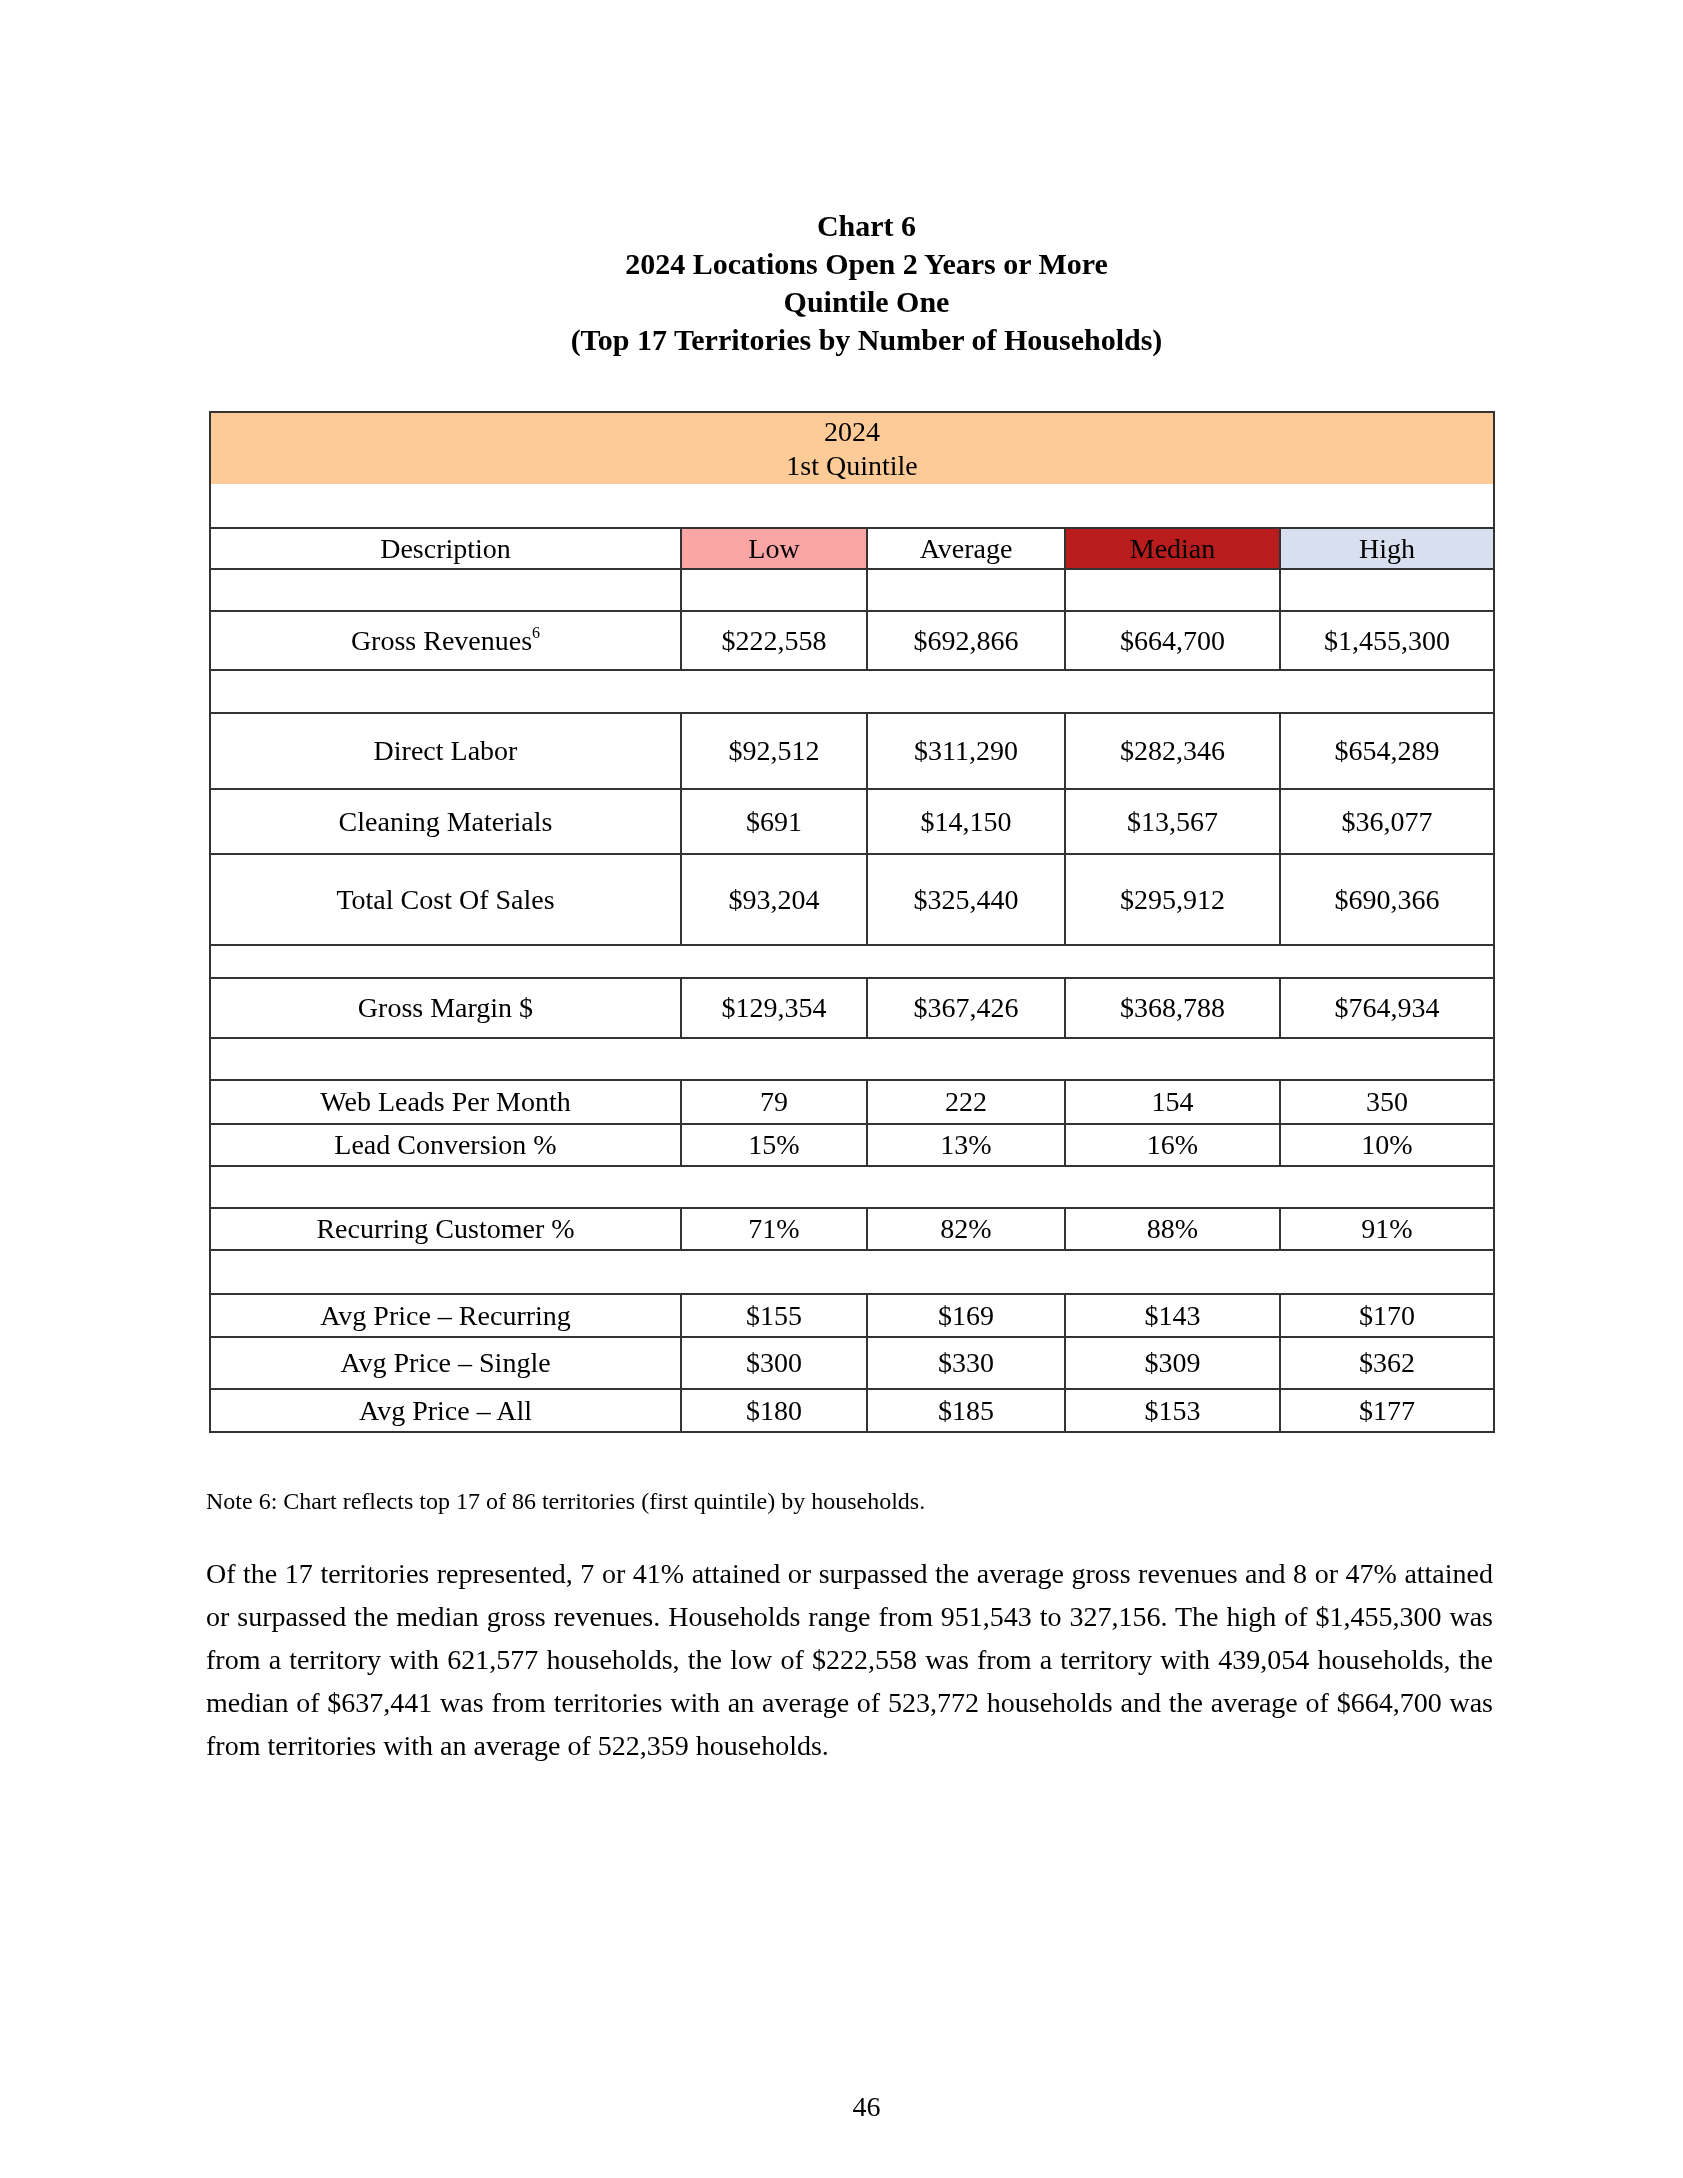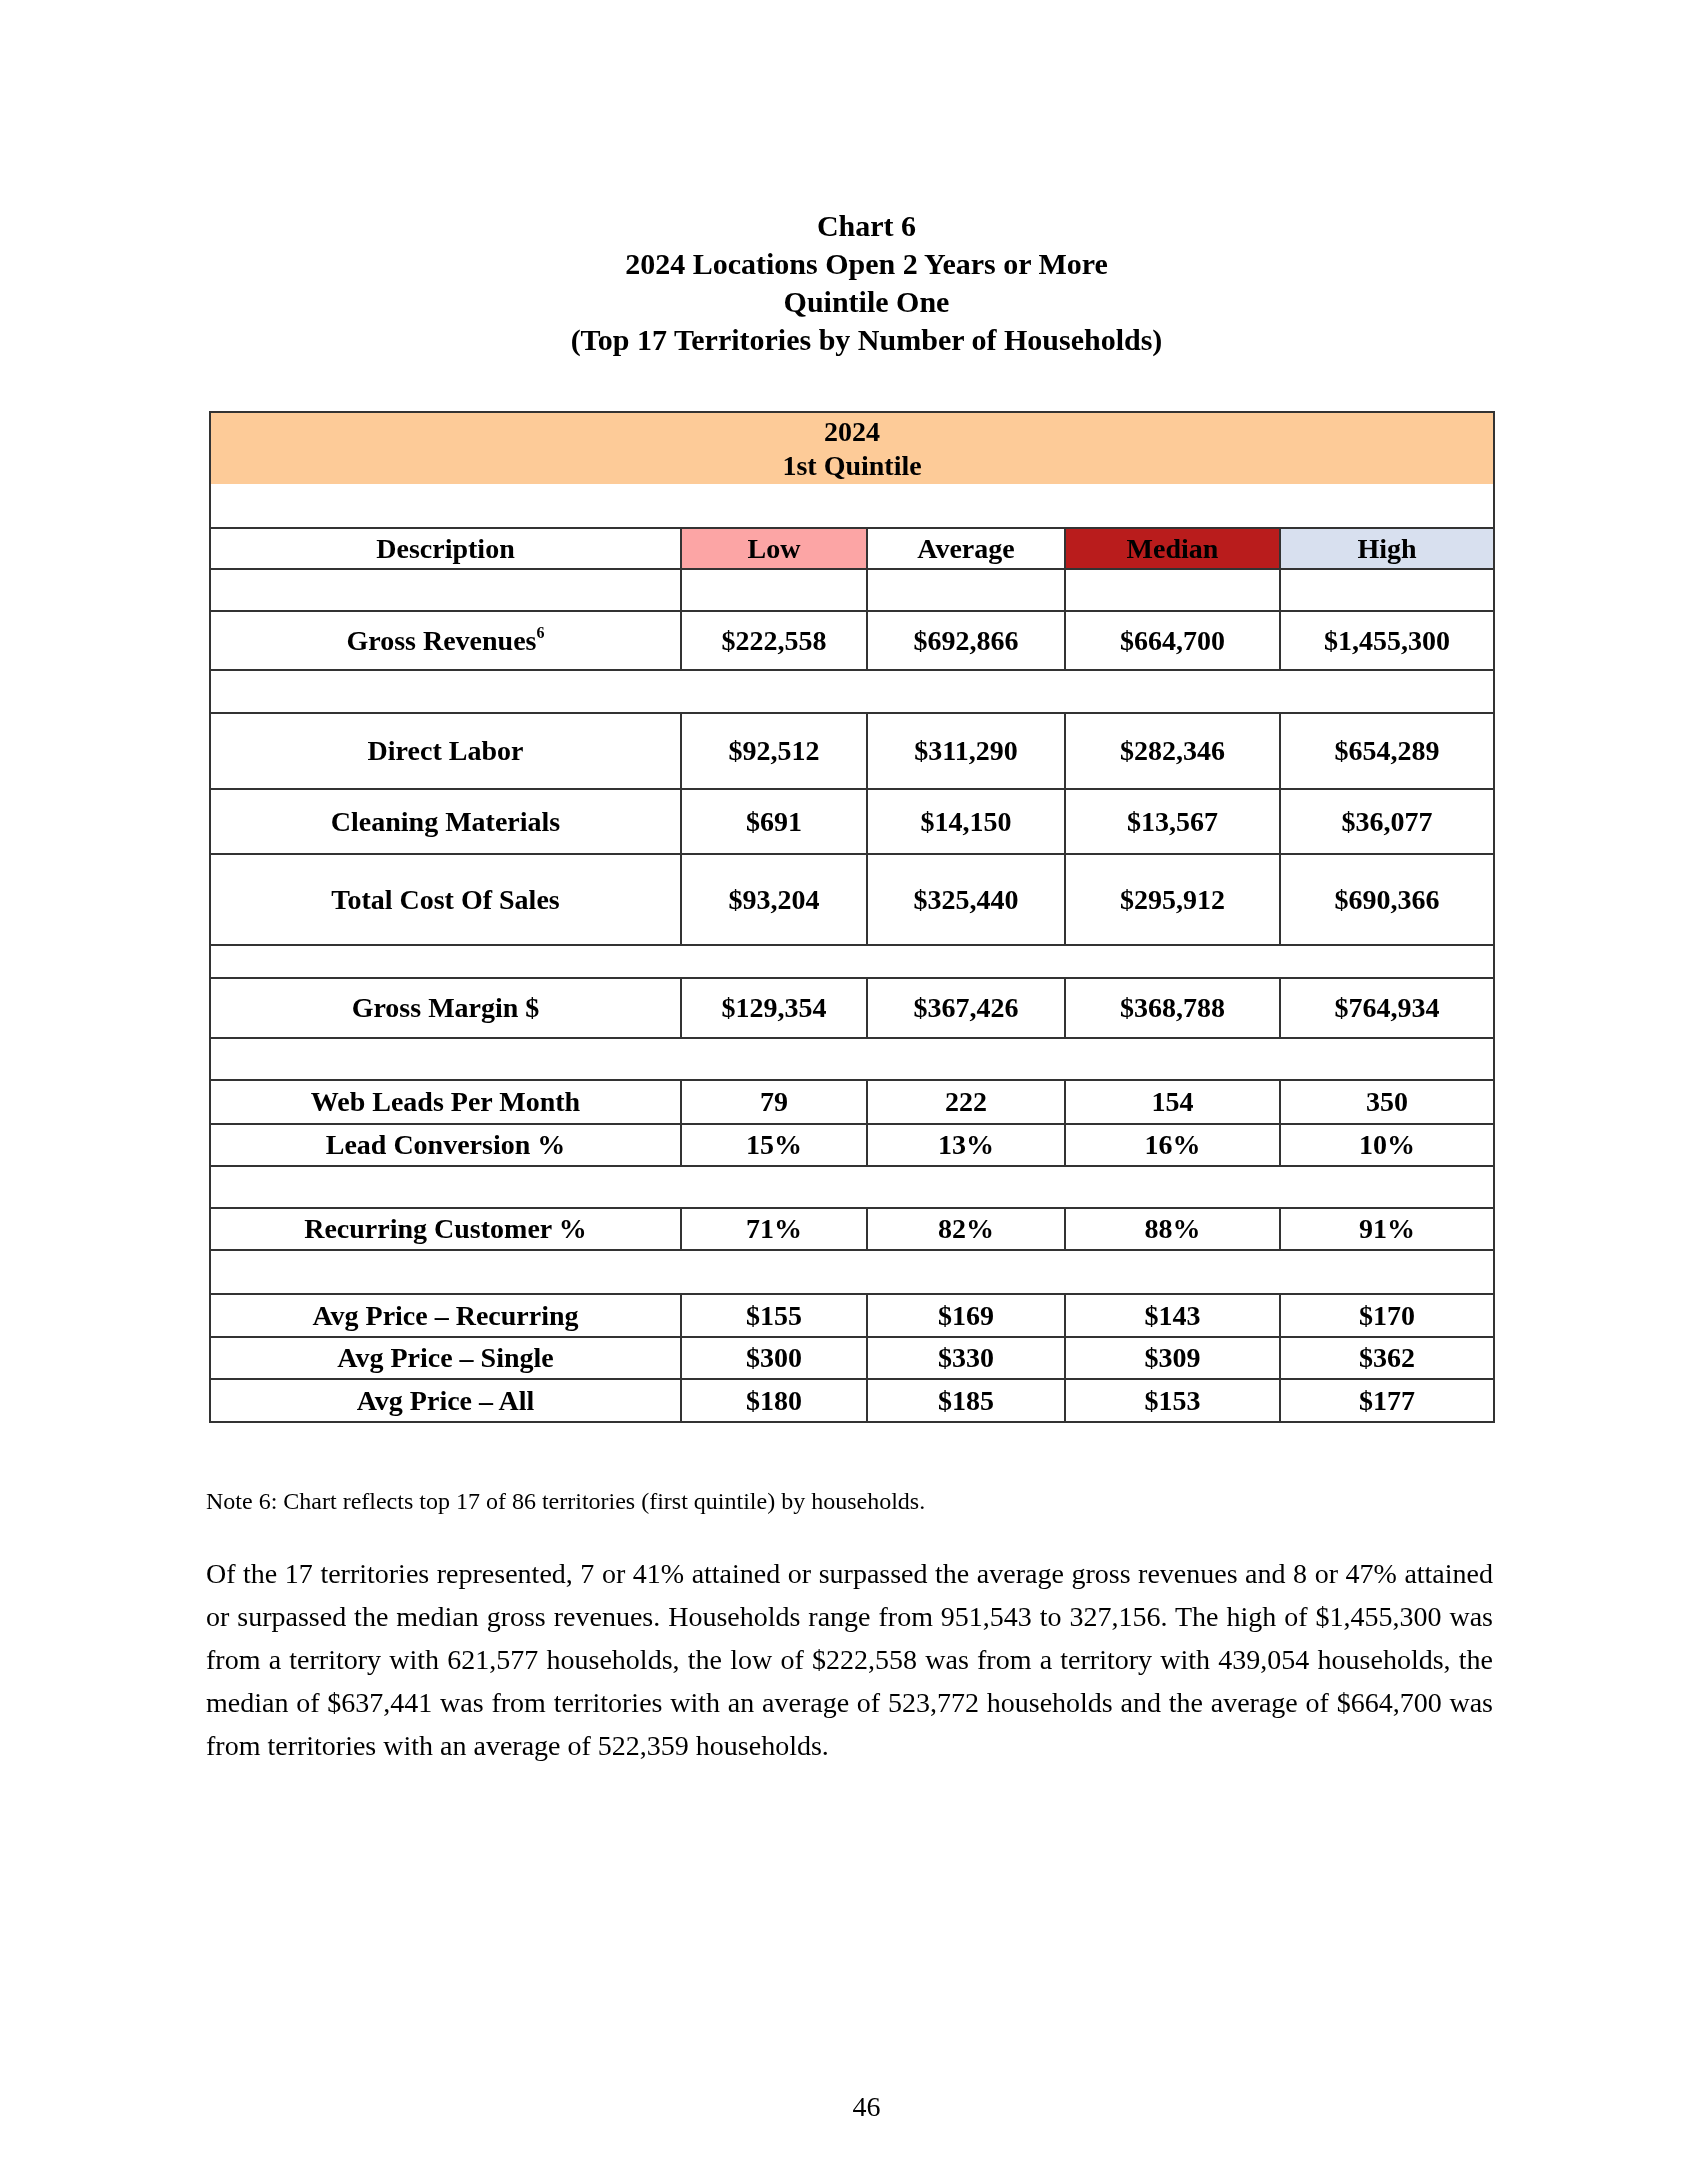--- a/index.html
+++ b/index.html
@@ -9,21 +9,21 @@
   }
   .title-block {
     position: absolute; left: 0; top: 207px; width: 1733px;
     text-align: center; font-weight: bold; font-size: 30px; line-height: 38px;
   }
   .title-block div { white-space: nowrap; }
 
   table.qt {
     position: absolute; left: 209px; top: 411px;
     width: 1284px; border-collapse: collapse; table-layout: fixed;
-    font-weight: bold; font-size: 28px;
+    font-weight: normal; font-size: 28px;
   }
   table.qt td {
     border: 2px solid #333; text-align: center; vertical-align: middle;
     padding: 0; white-space: nowrap;
   }
   table.qt td.band {
     background: #fdcb98; font-size: 28px; line-height: 34px;
     border-bottom: none; height: 71px;
   }
   table.qt td.band-gap { height: 43px; border-top: none; }
@@ -167,21 +167,21 @@
         <td colspan="5" style="height:42px"></td>
       </tr>
 
   <tr style="height:43px">
     <td>Avg Price – Recurring</td>
     <td>$155</td>
     <td>$169</td>
     <td>$143</td>
     <td>$170</td>
   </tr>
-  <tr style="height:42px">
+  <tr style="height:52px">
     <td>Avg Price – Single</td>
     <td>$300</td>
     <td>$330</td>
     <td>$309</td>
     <td>$362</td>
   </tr>
   <tr style="height:43px">
     <td>Avg Price – All</td>
     <td>$180</td>
     <td>$185</td>

